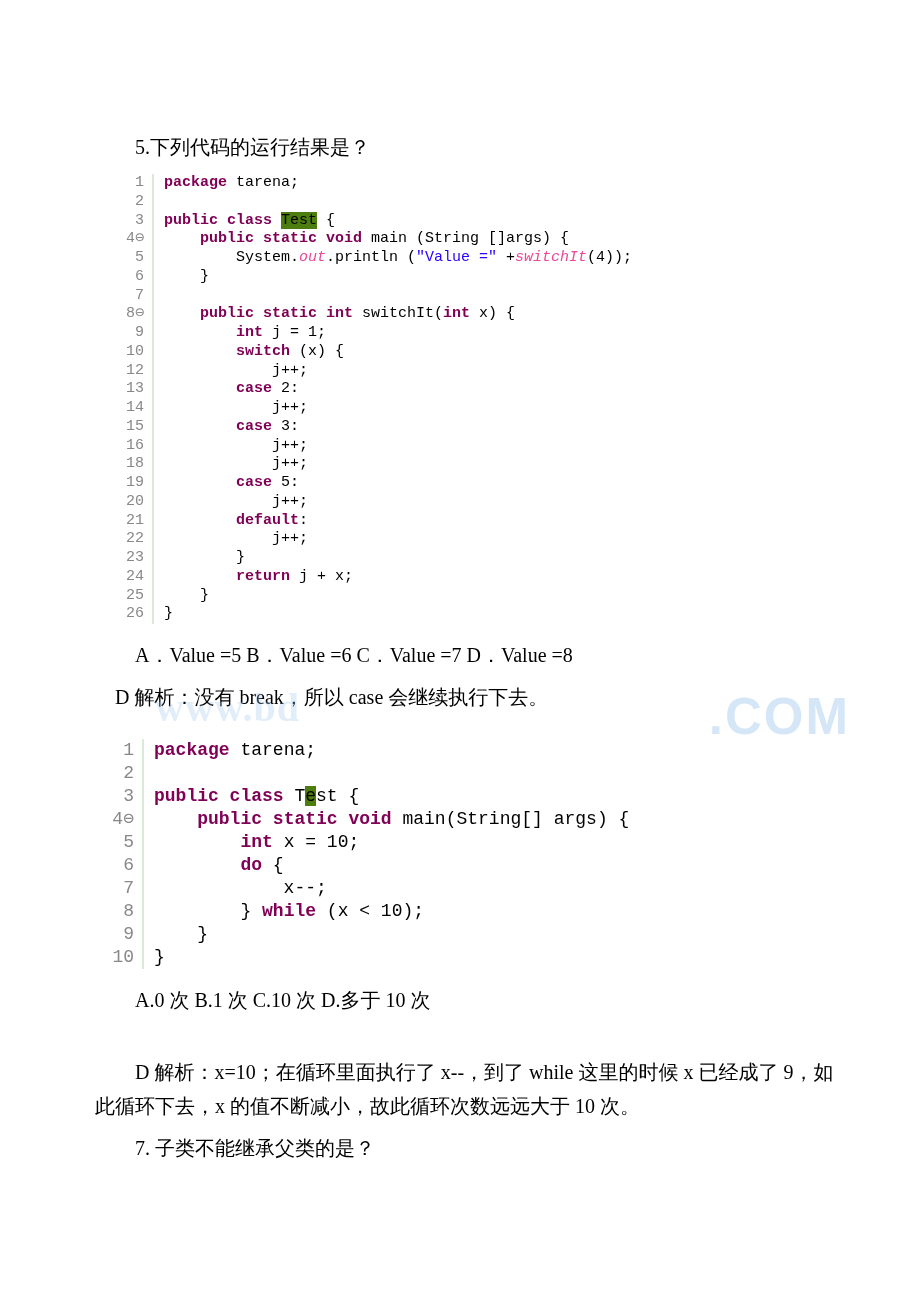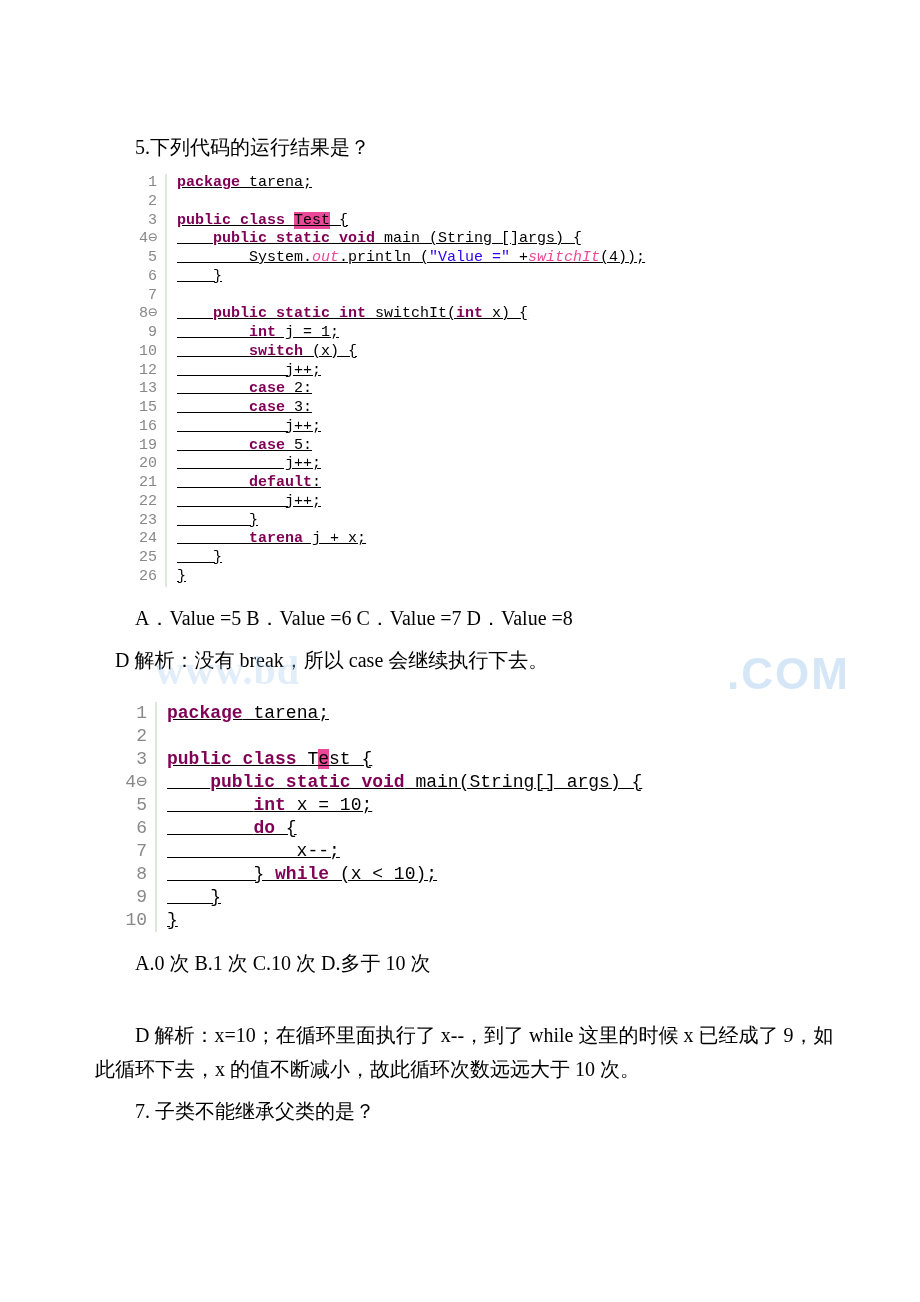--- a/index.html
+++ b/index.html
@@ -15,22 +15,21 @@
     line-height: 1.7;
     color: #000;
   }
   .para {
     margin: 0 0 8px 0;
   }
   .indent1 {
     text-indent: 2em;
   }
   .code-block {
-    margin: 10px 0 14px 30px;
-    text-decoration: underline;
+    margin: 10px 0 14px 17px;
   }
   .code-line {
     white-space: pre;
     font-family: Consolas, "Courier New", monospace;
     font-size: 15px;
     line-height: 1.25;
   }
   .gutter {
     display: inline-block;
     width: 32px;
@@ -46,33 +45,33 @@
     width: 22px;
     font-size: 18px;
   }
   .code-block-2 .code-line {
     font-size: 18px;
     line-height: 1.28;
   }
   .kw { color: #7f0055; font-weight: bold; }
   .str { color: #2a00ff; }
   .static { color: #ec4899; font-style: italic; }
-  .hl { background: #ec4899; }
+  .hl { background: #4d7c0f; }
   .answer-line {
     margin: 6px 0 25px 0;
   }
   .watermark {
     position: relative;
   }
   .wm {
     position: absolute;
     right: -10px;
     top: -6px;
     font-family: Arial, sans-serif;
-    font-size: 44px;
+    font-size: 51px;
     font-weight: bold;
     letter-spacing: 2px;
     color: rgba(155,195,235,0.42);
     pointer-events: none;
     white-space: nowrap;
   }
   .wm-left {
     position: absolute;
     left: 60px;
     top: -6px;
@@ -100,28 +99,30 @@
       <div class="code-line"><span class="gutter">3</span><span class="kw">public class </span><span class="hl">Test</span><span> {</span></div>
       <div class="code-line"><span class="gutter">4⊖</span><span>    </span><span class="kw">public static void</span><span> main (String []args) {</span></div>
       <div class="code-line"><span class="gutter">5</span><span>        System.</span><span class="static">out</span><span>.println (</span><span class="str">"Value ="</span><span> +</span><span class="static">switchIt</span><span>(4));</span></div>
       <div class="code-line"><span class="gutter">6</span><span>    }</span></div>
       <div class="code-line"><span class="gutter">7</span></div>
       <div class="code-line"><span class="gutter">8⊖</span><span>    </span><span class="kw">public static int</span><span> switchIt(</span><span class="kw">int</span><span> x) {</span></div>
       <div class="code-line"><span class="gutter">9</span><span>        </span><span class="kw">int</span><span> j = 1;</span></div>
       <div class="code-line"><span class="gutter">10</span><span>        </span><span class="kw">switch</span><span> (x) {</span></div>
       <div class="code-line"><span class="gutter">12</span><span>            j++;</span></div>
       <div class="code-line"><span class="gutter">13</span><span>        </span><span class="kw">case</span><span> 2:</span></div>
+      <div class="code-line"><span class="gutter">14</span><span>            j++;</span></div>
       <div class="code-line"><span class="gutter">15</span><span>        </span><span class="kw">case</span><span> 3:</span></div>
       <div class="code-line"><span class="gutter">16</span><span>            j++;</span></div>
+      <div class="code-line"><span class="gutter">18</span><span>            j++;</span></div>
       <div class="code-line"><span class="gutter">19</span><span>        </span><span class="kw">case</span><span> 5:</span></div>
       <div class="code-line"><span class="gutter">20</span><span>            j++;</span></div>
       <div class="code-line"><span class="gutter">21</span><span>        </span><span class="kw">default</span><span>:</span></div>
       <div class="code-line"><span class="gutter">22</span><span>            j++;</span></div>
       <div class="code-line"><span class="gutter">23</span><span>        }</span></div>
-      <div class="code-line"><span class="gutter">24</span><span>        </span><span class="kw">tarena</span><span> j + x;</span></div>
+      <div class="code-line"><span class="gutter">24</span><span>        </span><span class="kw">return</span><span> j + x;</span></div>
       <div class="code-line"><span class="gutter">25</span><span>    }</span></div>
       <div class="code-line"><span class="gutter">26</span><span>}</span></div>
     </div>
 
   <p class="para indent1">A．Value =5 B．Value =6 C．Value =7 D．Value =8</p>
 
   <div class="watermark">
     <span class="wm-left">www.bd</span>
     <span class="wm">.COM</span>
     <p class="para answer-line" style="text-indent:1em"> D 解析：没有 break，所以 case 会继续执行下去。</p>

